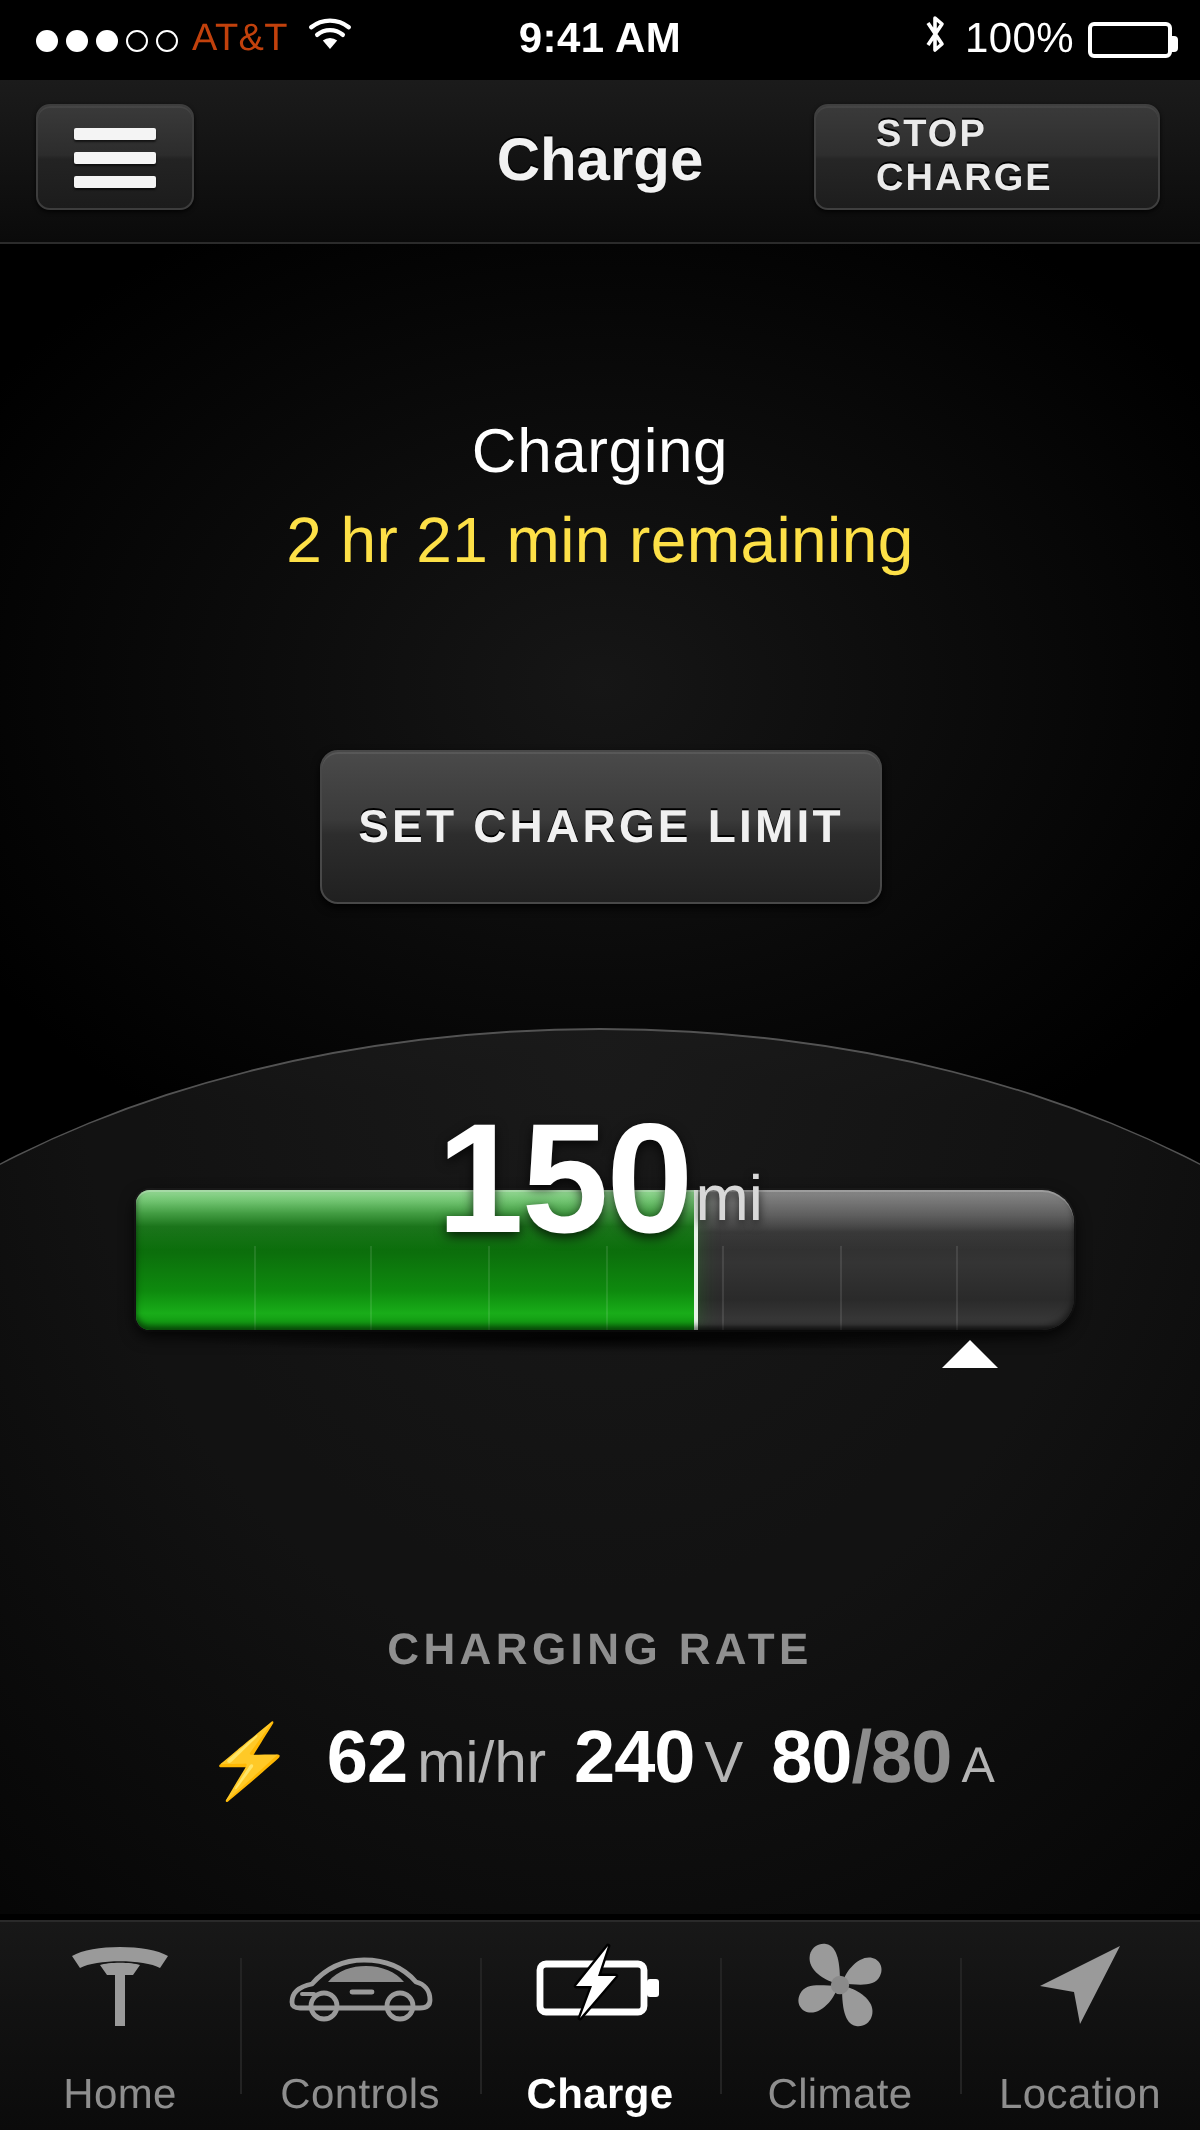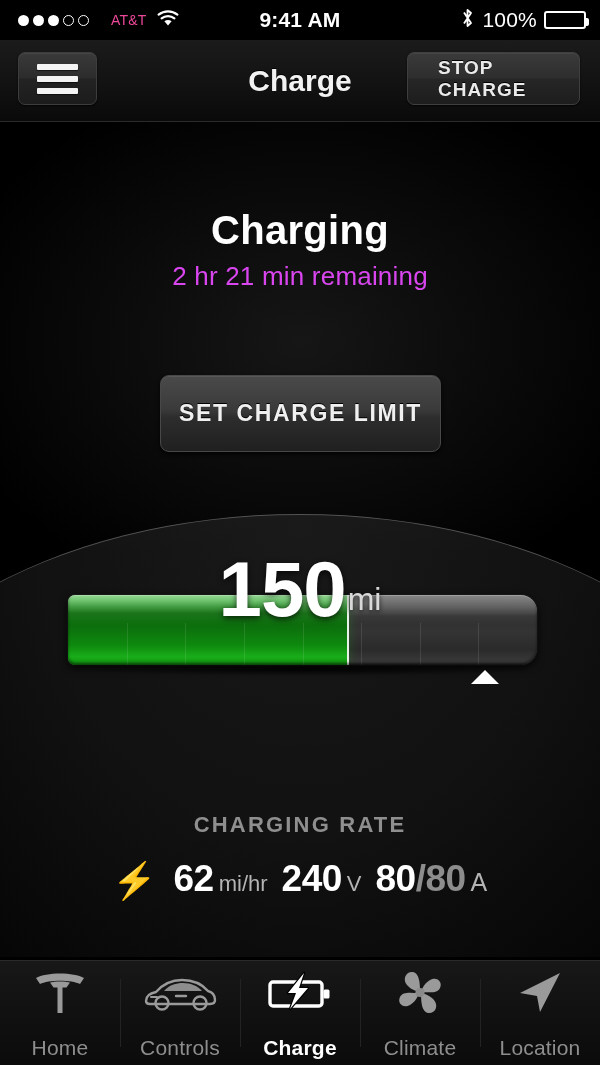--- a/index.html
+++ b/index.html
@@ -16,21 +16,21 @@
     position:absolute; top:0; left:0; width:600px; height:40px;
     background:#000;
     display:flex; align-items:center;
     font-size:21px; letter-spacing:.2px;
   }
   .sb-left { position:absolute; left:18px; display:flex; align-items:center; gap:7px; }
   .dots { display:flex; align-items:center; gap:4px; }
   .dot { width:11px; height:11px; border-radius:50%; }
   .dot.on { background:#fff; }
   .dot.off { background:transparent; border:1.6px solid #fff; width:11px; height:11px; }
-  .carrier { font-size:14px; color:#ec4899; margin-left:15px; }
+  .carrier { font-size:19px; color:#c2410c; margin-left:0; }
   .wifi { margin-left:2px; }
   .sb-center { position:absolute; left:0; width:600px; text-align:center; font-size:21px; font-weight:bold; }
   .sb-right { position:absolute; right:14px; display:flex; align-items:center; gap:7px; }
   .batt-pct { font-size:21px; }
   .batt-shell {
     width:42px; height:18px; border:2px solid #fff; border-radius:3px;
     position:relative; padding:2px;
   }
   .batt-shell:after {
     content:""; position:absolute; right:-5px; top:5px;
@@ -80,22 +80,22 @@
     border-top:1px solid #585858;
     opacity:.95;
   }
   .bg-glow {
     position:absolute; left:50%; top:-60px; transform:translateX(-50%);
     width:760px; height:560px; border-radius:50%;
     background:radial-gradient(ellipse at center, rgba(40,40,40,.55) 0%, rgba(0,0,0,0) 68%);
   }
 
   .status-block { position:absolute; left:0; top:86px; width:600px; text-align:center; }
-  .charging-title { font-size:40px; font-weight:bold; color:#ffffff; letter-spacing:.3px; }
-  .charging-sub { font-size:26px; color:#d946ef; margin-top:8px; letter-spacing:.2px; }
+  .charging-title { font-size:31px; font-weight:normal; color:#ffffff; letter-spacing:.3px; }
+  .charging-sub { font-size:32px; color:#fde047; margin-top:8px; letter-spacing:.2px; }
 
   .limit-btn {
     position:absolute; left:160px; top:253px; width:281px; height:77px;
     border-radius:9px;
     background:linear-gradient(to bottom,#4a4a4a 0%,#3a3a3a 45%,#2d2d2d 55%,#202020 100%);
     border:1px solid #484848;
     box-shadow:0 1px 0 rgba(255,255,255,.08) inset, 0 2px 4px rgba(0,0,0,.9);
     display:flex; align-items:center; justify-content:center;
     font-size:23px; font-weight:bold; letter-spacing:1.6px; color:#f0f0f0;
     text-shadow:0 -1px 0 #000;
@@ -157,21 +157,21 @@
   .rate-block { position:absolute; left:0; top:690px; width:600px; text-align:center; }
   .rate-label {
     font-size:22px; color:#8f8f8f; letter-spacing:2.2px; font-weight:bold;
   }
   .rate-values {
     margin-top:20px; display:flex; align-items:baseline; justify-content:center; gap:14px;
     white-space:nowrap;
   }
   .bolt { font-size:36px; line-height:1; color:#fff; margin-right:2px; transform:translateY(2px); }
   .rv-num { font-size:37px; font-weight:bold; color:#ffffff; letter-spacing:-.5px; }
-  .rv-unit { font-size:22px; color:#b4b4b4; margin-left:5px; }
+  .rv-unit { font-size:29px; color:#b4b4b4; margin-left:5px; }
   .rv-unit.small { font-size:25px; }
   .rv-dim { color:#8d8d8d; font-weight:bold; }
   .grp { display:flex; align-items:baseline; }
 
   
   .tabbar {
     position:absolute; left:0; bottom:0; width:600px; height:105px;
     background:linear-gradient(to bottom,#181818 0%,#121212 40%,#0b0b0b 100%);
     border-top:1px solid #2a2a2a;
     display:flex;

